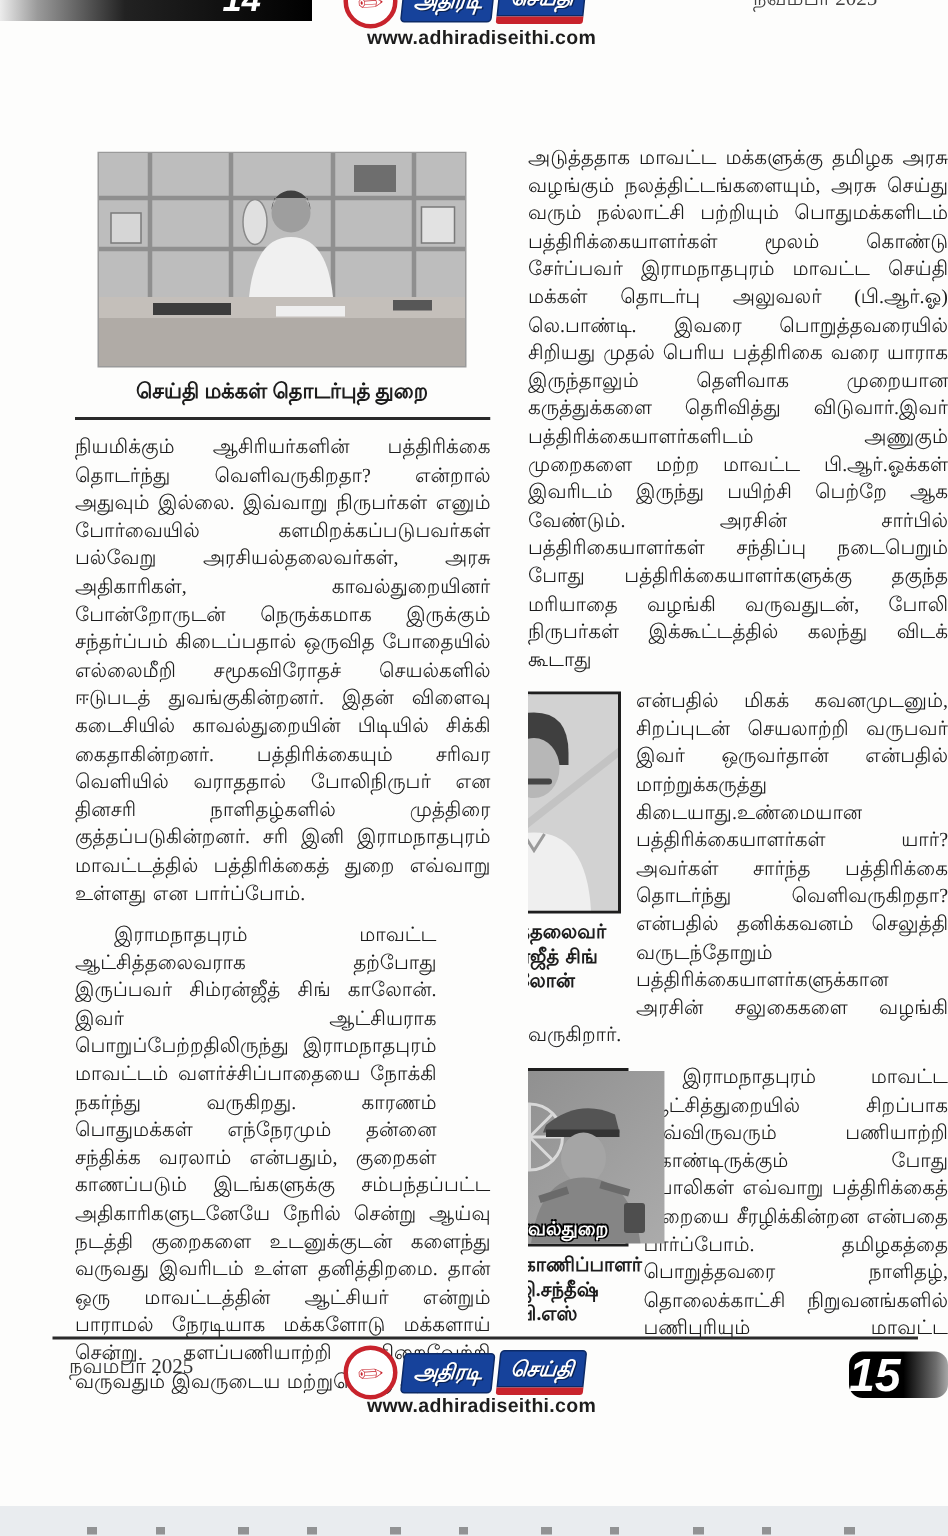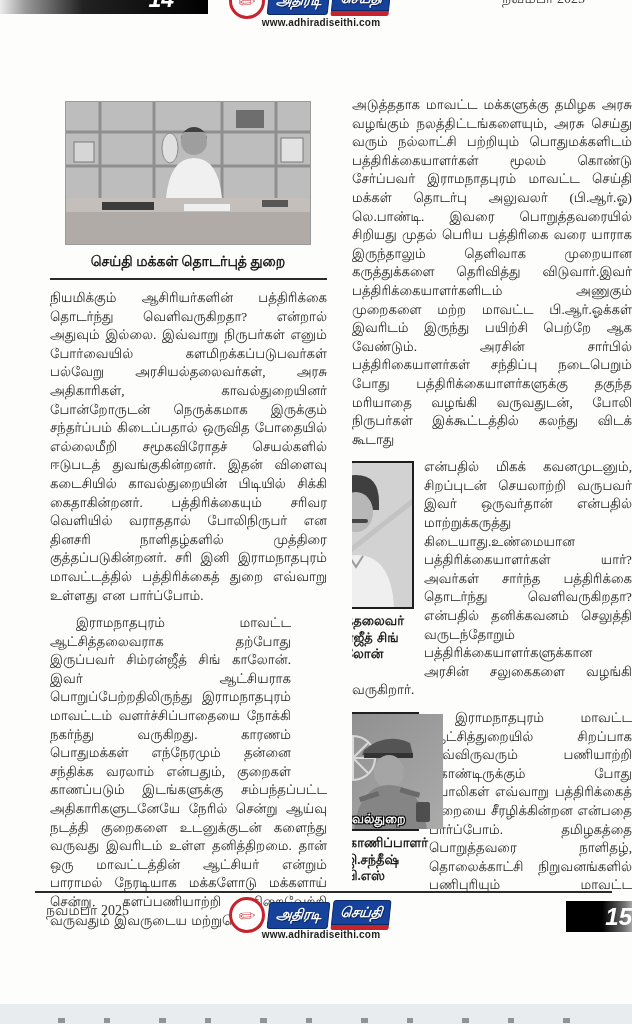--- a/index.html
+++ b/index.html
@@ -8,39 +8,39 @@
     background:#fdfdfc;
     font-family:"Liberation Serif","DejaVu Serif",serif;
     color:#1c1c1c;
   }
   
   .pg-bar{position:absolute;color:#fff;font-family:"Liberation Sans","DejaVu Sans",sans-serif;
     font-style:italic;font-weight:800;}
   #pg14{left:0;top:-15px;width:208px;height:29px;line-height:29px;font-size:23px;
     text-align:right;padding-right:34px;box-sizing:border-box;
     background:linear-gradient(90deg,#ececec 0%,#9a9a9a 12%,#222 40%,#000 100%);}
-  #pg15{left:566px;top:901px;width:66px;height:31px;line-height:31px;font-size:24px;text-align:right;
-    background:linear-gradient(90deg,#000 0%,#000 55%,#6e6e6e 88%,#a8a8a8 100%);}
+  #pg15{left:566px;top:901px;width:66px;height:31px;line-height:31px;font-size:31px;text-align:left;
+    background:linear-gradient(90deg,#000 0%,#000 55%,#6e6e6e 88%,#a8a8a8 100%);border-radius:9px;}
   .logo{position:absolute;display:flex;align-items:center;gap:3px;}
   #logo-top{left:229px;top:-17px;}
   #logo-bottom{left:229px;top:897px;}
   .logo-ring{width:30px;height:30px;border-radius:50%;background:#fff;border:3px solid #c8232c;
     display:flex;align-items:center;justify-content:center;flex:0 0 auto;}
   .logo-ring .nib{font-size:17px;color:#c8232c;transform:rotate(-35deg);line-height:1;}
   .logo-word{background:#16429b;color:#fff;font-family:"Liberation Sans",sans-serif;
     font-weight:bold;font-style:italic;font-size:14px;padding:3px 7px 4px;border-radius:3px;
     border:1px solid #0c2a66;text-shadow:1px 1px 0 #0a2150;transform:skewX(-6deg);white-space:nowrap;}
   .logo-word2wrap{display:flex;flex-direction:column;transform:skewX(-6deg);}
   .logo-word2{background:#16429b;color:#fff;font-family:"Liberation Sans",sans-serif;
     font-weight:bold;font-style:italic;font-size:14px;padding:3px 7px 2px;border-radius:3px 3px 0 0;
     border:1px solid #0c2a66;text-shadow:1px 1px 0 #0a2150;white-space:nowrap;}
   .logo-redstrip{height:5px;background:#c8232c;border-radius:0 0 2px 2px;}
   .site-url{position:absolute;width:176px;text-align:center;
     font-family:"Liberation Sans","DejaVu Sans",sans-serif;font-weight:bold;
-    font-size:10px;color:#1d1d1d;letter-spacing:.2px;}
+    font-size:13px;color:#1d1d1d;letter-spacing:.2px;}
   #url-top{left:233px;top:17px;}
   #url-bottom{left:233px;top:929px;}
   .edition-date{position:absolute;font-size:14px;color:#3f3f3f;font-family:"Liberation Serif",serif;}
   #date-top{left:502px;top:-9px;}
   #date-bottom{left:46px;top:903px;color:#333;}
   
   .col{position:absolute;overflow:hidden;}
   #col-left{left:50px;top:101px;width:277px;height:984px;}
   #col-right{left:352px;top:96px;width:280px;height:797px;}
   .col p{margin:0 0 9px;font-size:13.3px;line-height:18.6px;text-align:justify;word-spacing:1px;}

